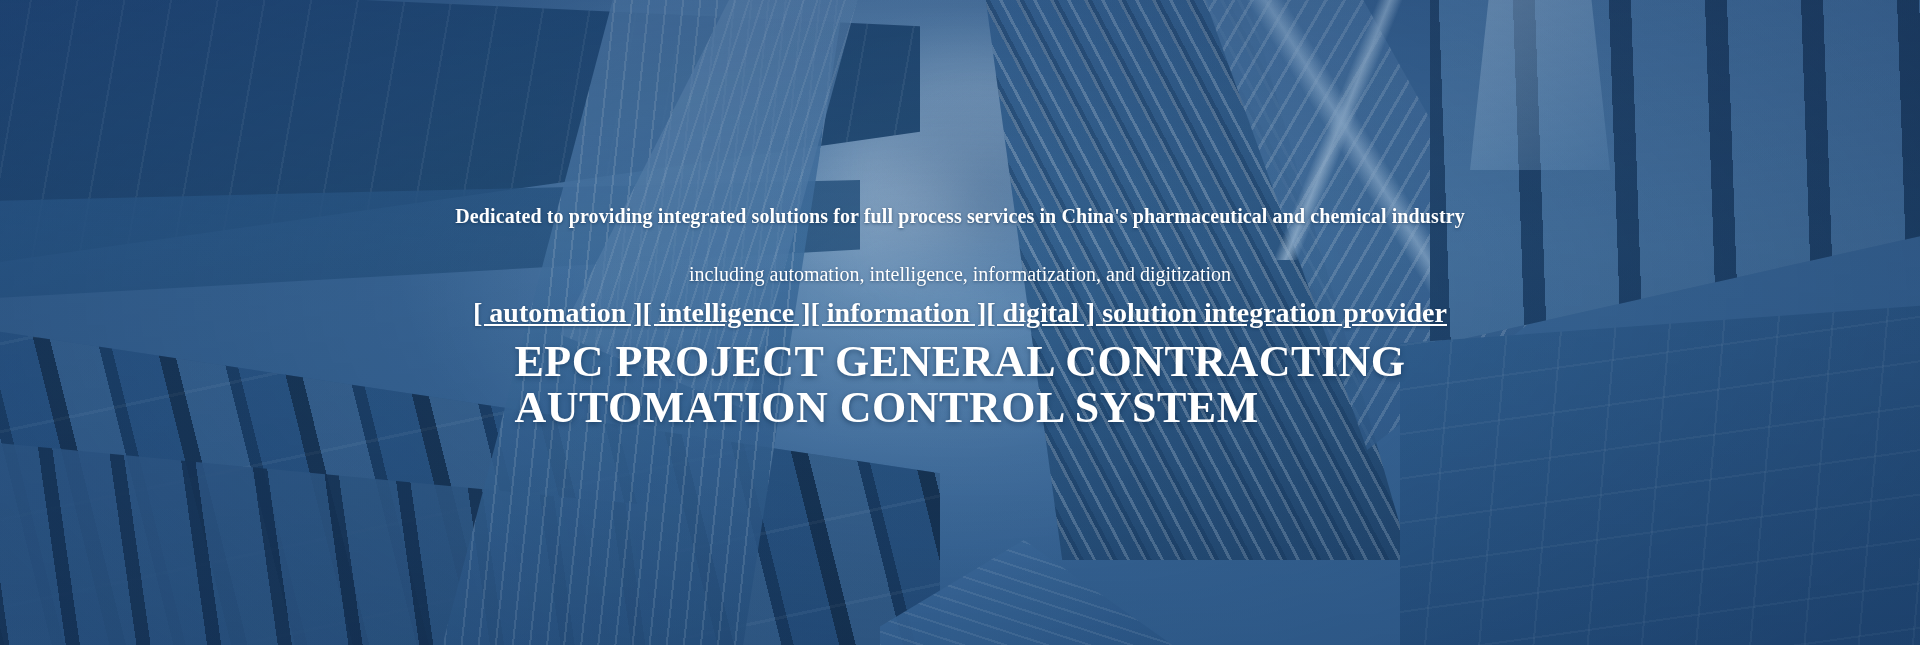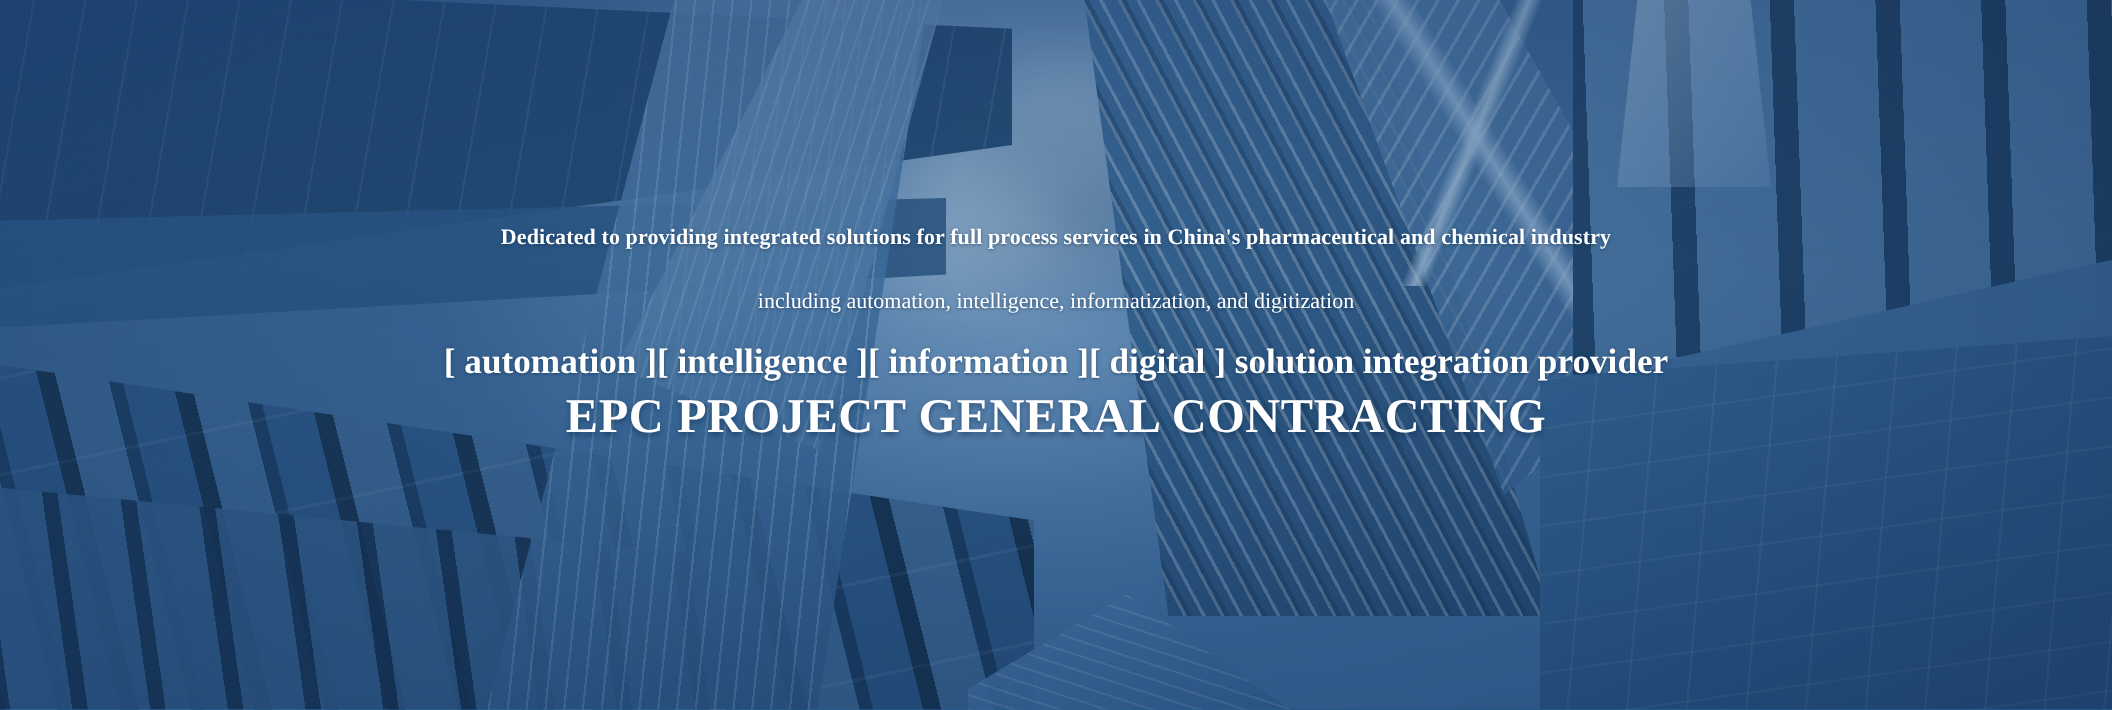--- a/index.html
+++ b/index.html
@@ -202,23 +202,24 @@
     font-size:20px; font-weight:bold; letter-spacing:.1px;
     text-shadow:0 1px 3px rgba(10,40,72,.55);
     line-height:1.2;
   }
   .tagline-2 {
     font-size:20px; font-weight:normal; margin-top:34px;
     text-shadow:0 1px 3px rgba(10,40,72,.55);
     line-height:1.2;
   }
   .tagline-3 {
-    font-size:32px; font-weight:bold; margin-top:23px;
+    font-size:28px; font-weight:bold; margin-top:10px;
     text-shadow:0 1px 3px rgba(10,40,72,.55);
     line-height:1.2;
+    text-decoration:underline;
   }
   .headline {
     margin-top:10px;
     line-height:1.02;
   }
   .headline .h-line {
     display:block;
     font-size:44px;
     font-weight:bold;
     letter-spacing:.5px;
@@ -265,16 +266,17 @@
   <div class="overlay">
 
     <div class="tagline-1">Dedicated to providing integrated solutions for full process services in China's pharmaceutical and chemical industry</div>
 
     <div class="tagline-2">including automation, intelligence, informatization, and digitization</div>
 
     <div class="tagline-3">[ automation ][ intelligence ][ information ][ digital ] solution integration provider</div>
 
     <div class="headline">
       <span class="h-line">EPC PROJECT GENERAL CONTRACTING</span>
+      <span class="h-line">AUTOMATION CONTROL SYSTEM</span>
     </div>
 
   </div>
 </div>
 
 </body></html>

